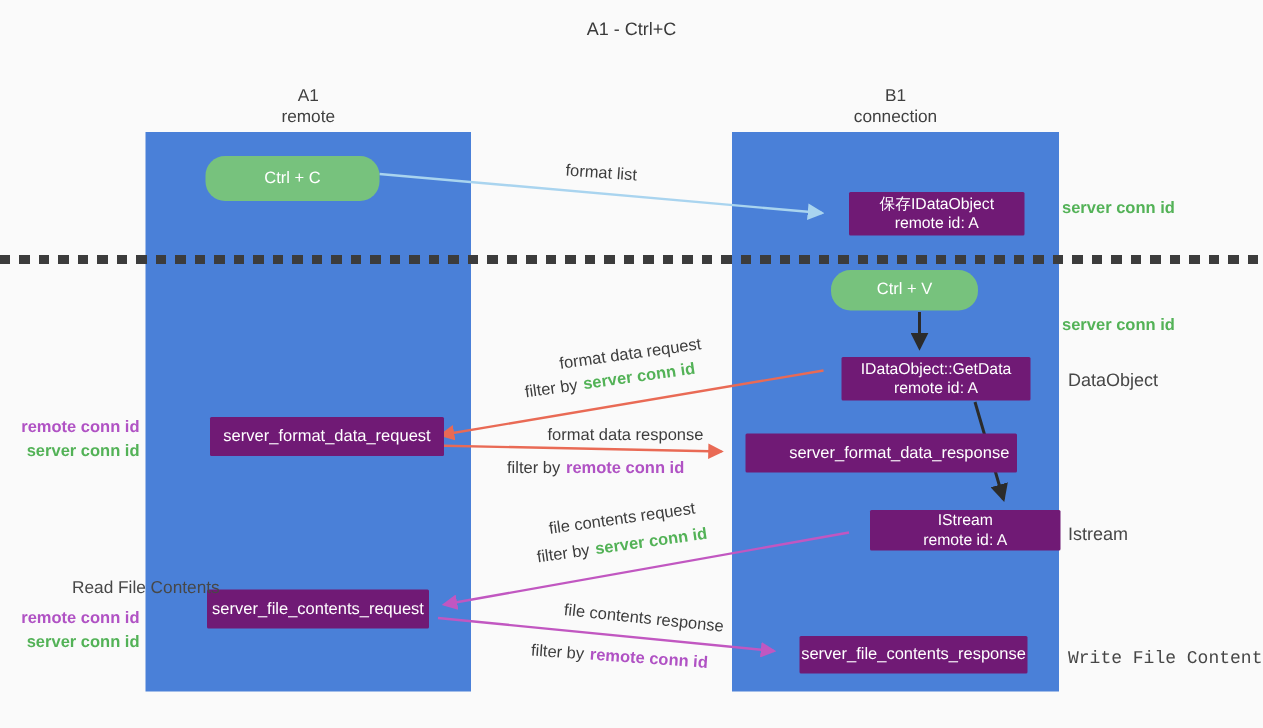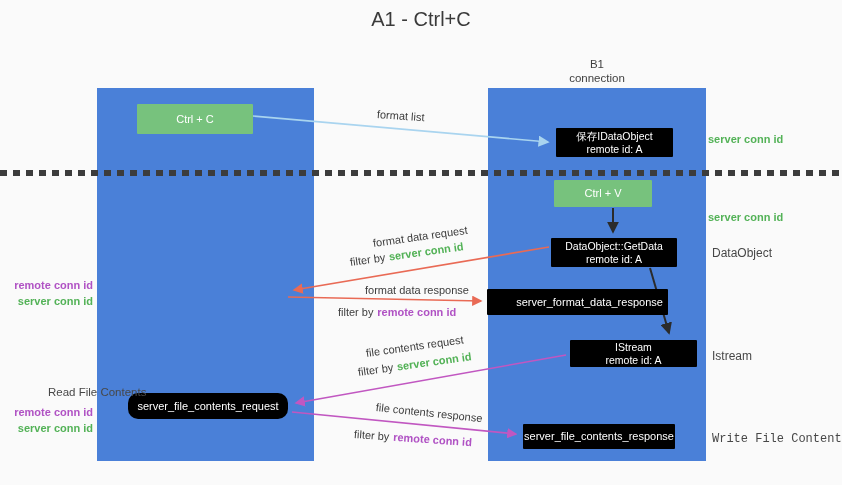--- a/index.html
+++ b/index.html
@@ -5,41 +5,41 @@
   html,body{margin:0;padding:0;background:#fafafa;}
   #canvas{
     position:relative;width:842px;height:485px;overflow:hidden;
     background:#fafafa;
     font-family:"Liberation Sans","DejaVu Sans",sans-serif;
     color:#3d3d3d;
   }
   .abs{position:absolute;}
   .title{
     left:0;right:0;top:9px;text-align:center;
-    font-size:20px;line-height:20px;color:#3a3a3a;
+    font-size:12px;line-height:20px;color:#3a3a3a;
   }
   .col-header{
     top:57px;text-align:center;font-size:11.5px;line-height:14px;color:#3f3f3f;
   }
   .lifeline{
     top:88px;height:373px;background:#4a80d8;
   }
   .dotline{
     left:0;right:0;top:170px;height:6px;
     background:repeating-linear-gradient(90deg,#3c3c3c 0 7px,rgba(0,0,0,0) 7px 13px);
   }
   svg.arrows{left:0;top:0;pointer-events:none;}
   .box{
     position:absolute;display:flex;flex-direction:column;align-items:center;justify-content:center;
     color:#ffffff;text-align:center;font-size:11px;line-height:13px;border-radius:1px;
     white-space:nowrap;
   }
   .box.small{font-size:10.5px;}
-  .green{background:#77c27d;}
-  .orange{background:#000000;}
+  .green{background:#77c27d;border-radius:13px;}
+  .orange{background:#701a75;margin-left:10px;}
   .alabel{
     position:absolute;font-size:11px;color:#3d3d3d;white-space:nowrap;
     transform-origin:left center;
   }
   .conn-green{color:#53b257;font-weight:bold;}
   .conn-purple{color:#b052c4;font-weight:bold;}
   .filter-word{margin-right:0.35em;}
   .side-label{
     position:absolute;font-size:12px;color:#474747;white-space:nowrap;
   }
@@ -57,20 +57,24 @@
 </style>
 </head>
 <body>
 
 <div id="canvas">
 
   <div class="abs title">
     <div>A1 - Ctrl+C</div>
   </div>
 
+  <div class="abs col-header" style="left:97px;width:217px;">
+    <div>A1</div>
+    <div>remote</div>
+  </div>
   <div class="abs col-header" style="left:488px;width:218px;">
     <div>B1</div>
     <div>connection</div>
   </div>
 
   <div class="abs lifeline" style="left:97px;width:217px;"></div>
   <div class="abs lifeline" style="left:488px;width:218px;"></div>
 
   <div class="abs dotline"></div>
 
@@ -105,35 +109,38 @@
   <div class="box orange small" style="left:556px;top:128px;width:117px;height:29px;">
     <div>保存IDataObject</div>
     <div>remote id: A</div>
   </div>
 
   <div class="box green" style="left:554px;top:180px;width:98px;height:27px;">
     <div>Ctrl + V</div>
   </div>
 
   <div class="box orange small" style="left:551px;top:238px;width:126px;height:29px;">
-    <div>DataObject::GetData</div>
+    <div>IDataObject::GetData</div>
     <div>remote id: A</div>
   </div>
 
+  <div class="box orange" style="left:130px;top:278px;width:156px;height:26px;">
+    <div>server_format_data_request</div>
+  </div>
 
   <div class="box orange" style="left:487px;top:289px;width:157px;height:26px;padding-left:24px;">
     <div>server_format_data_response</div>
   </div>
 
   <div class="box orange small" style="left:570px;top:340px;width:127px;height:27px;">
     <div>IStream</div>
     <div>remote id: A</div>
   </div>
 
-  <div class="box orange" style="left:128px;top:393px;width:160px;height:26px;border-radius:10px;">
+  <div class="box orange" style="left:128px;top:393px;width:148px;height:26px;">
     <div>server_file_contents_request</div>
   </div>
 
   <div class="box orange" style="left:523px;top:424px;width:152px;height:25px;">
     <div>server_file_contents_response</div>
   </div>
 
   <div class="alabel" style="left:377px;top:108px;transform:rotate(4deg);">format list</div>
 
   <div class="alabel" style="left:373px;top:237px;transform:rotate(-8deg);">format data request</div>

